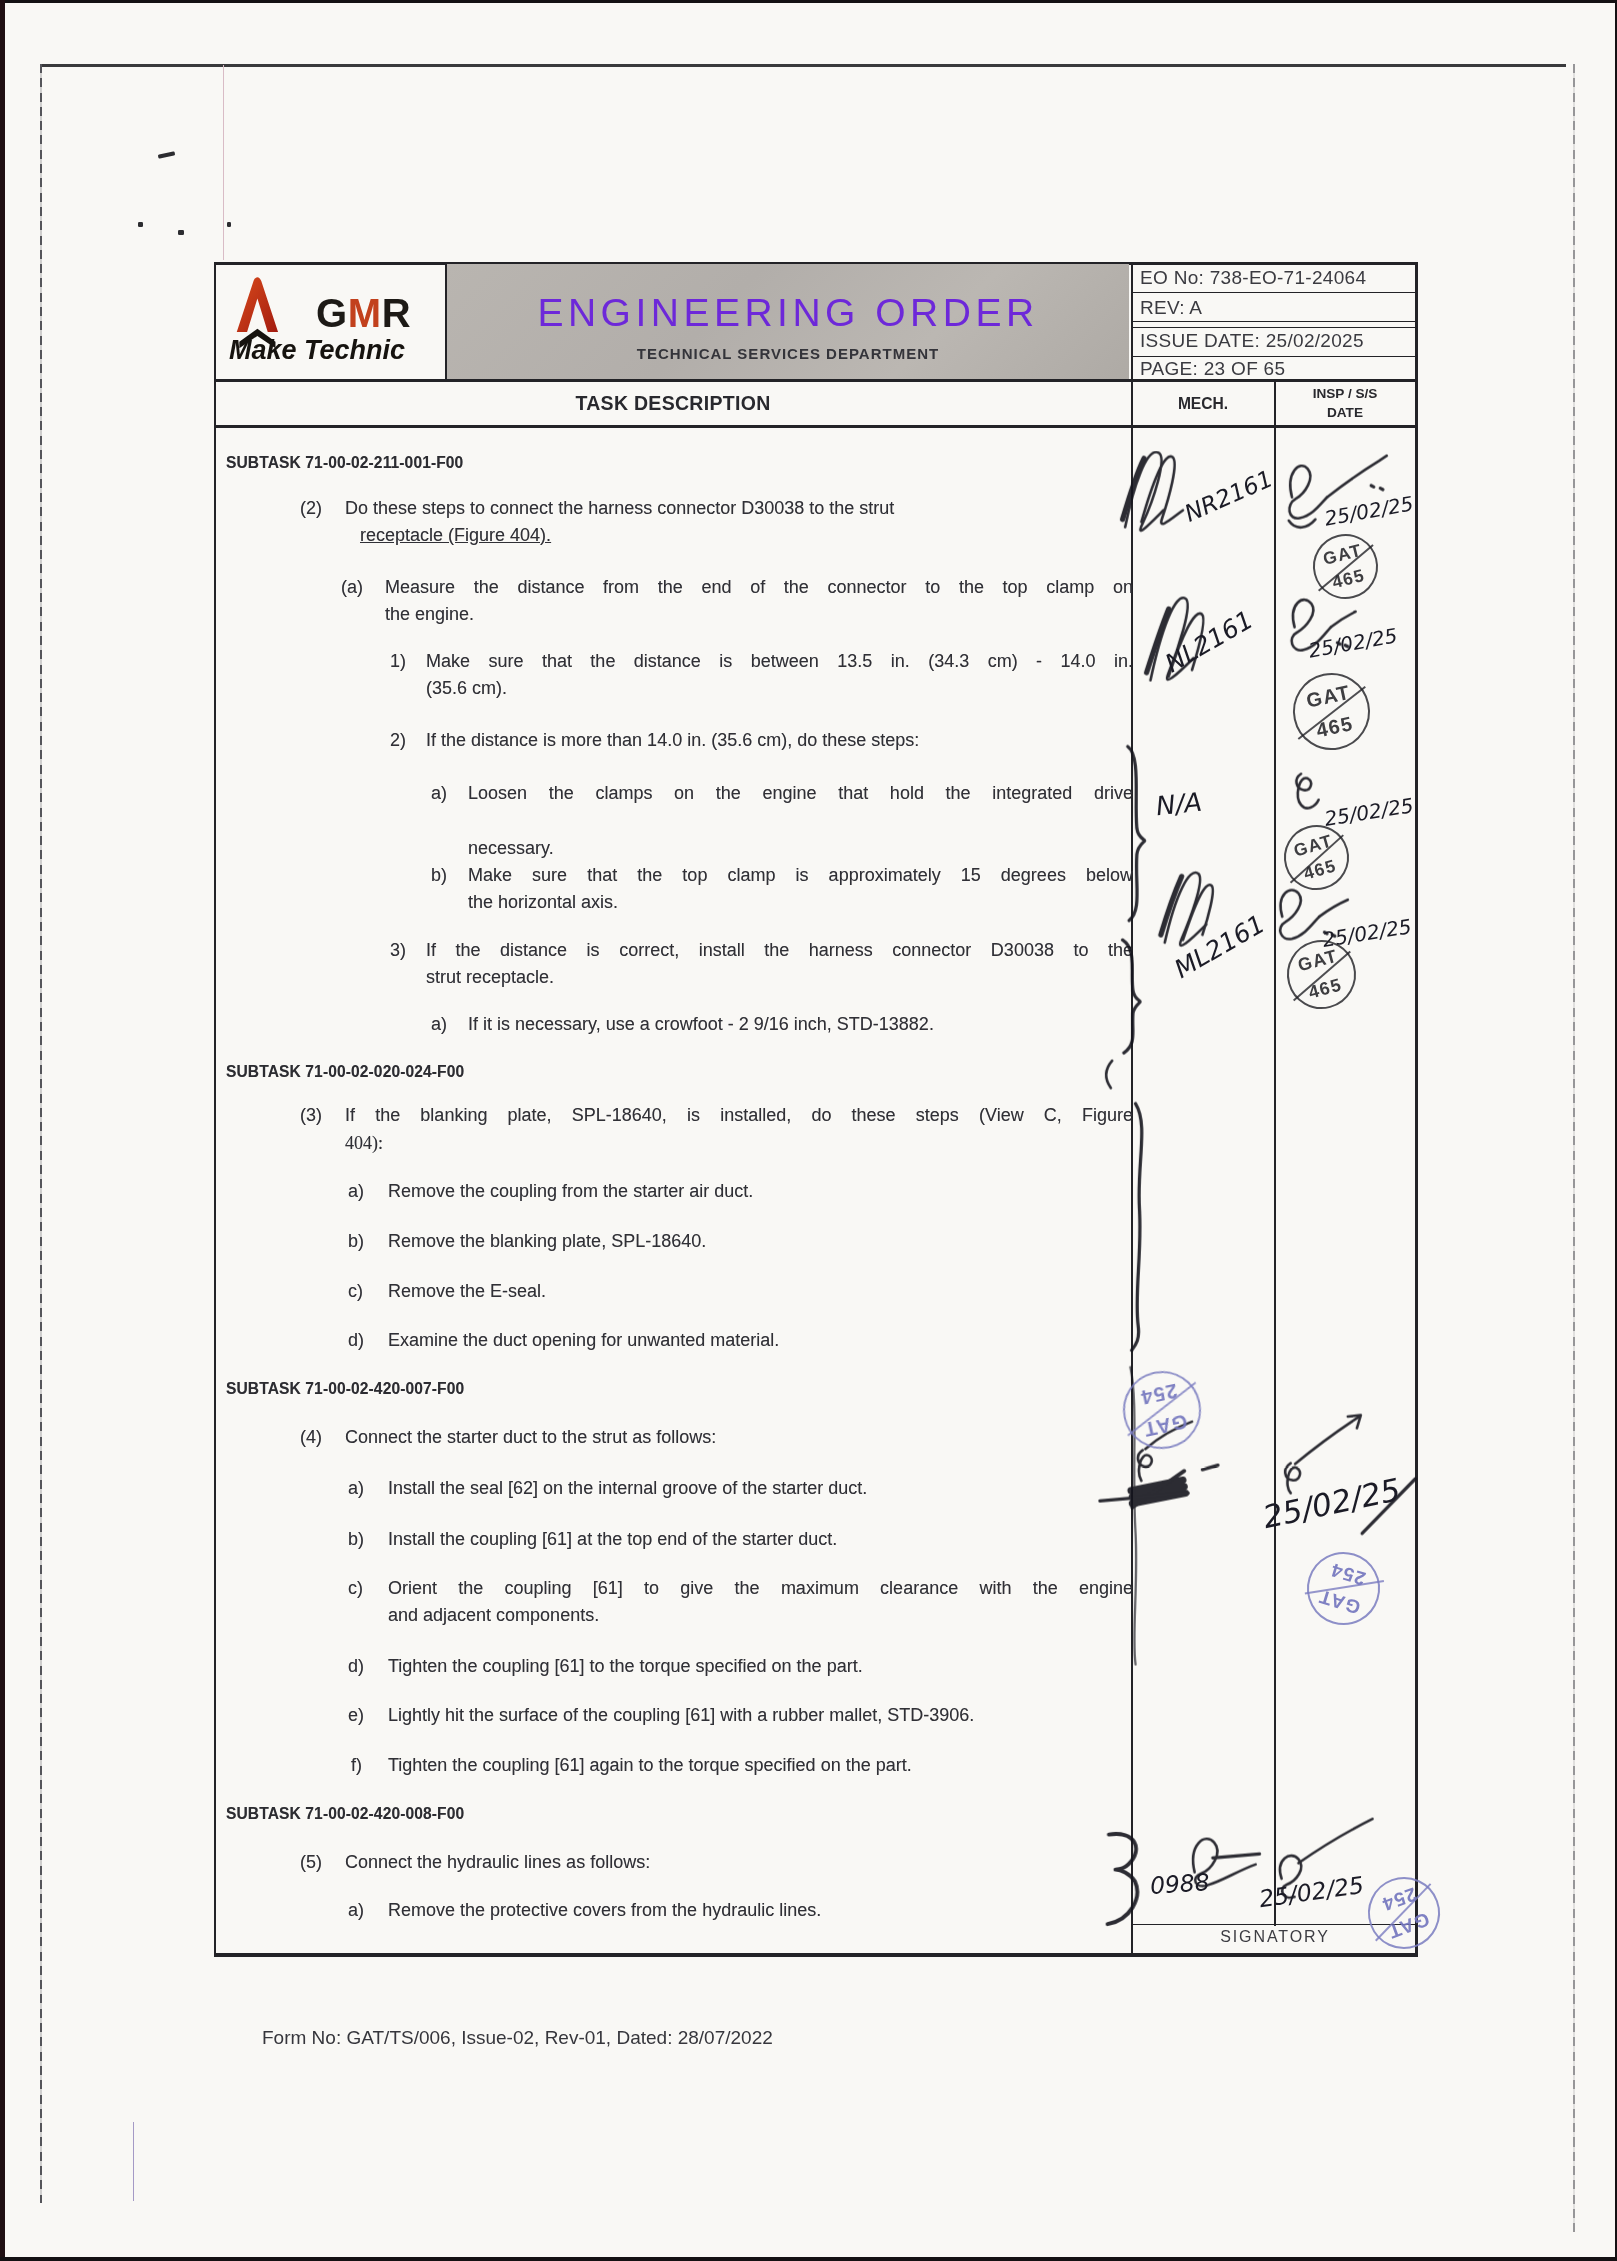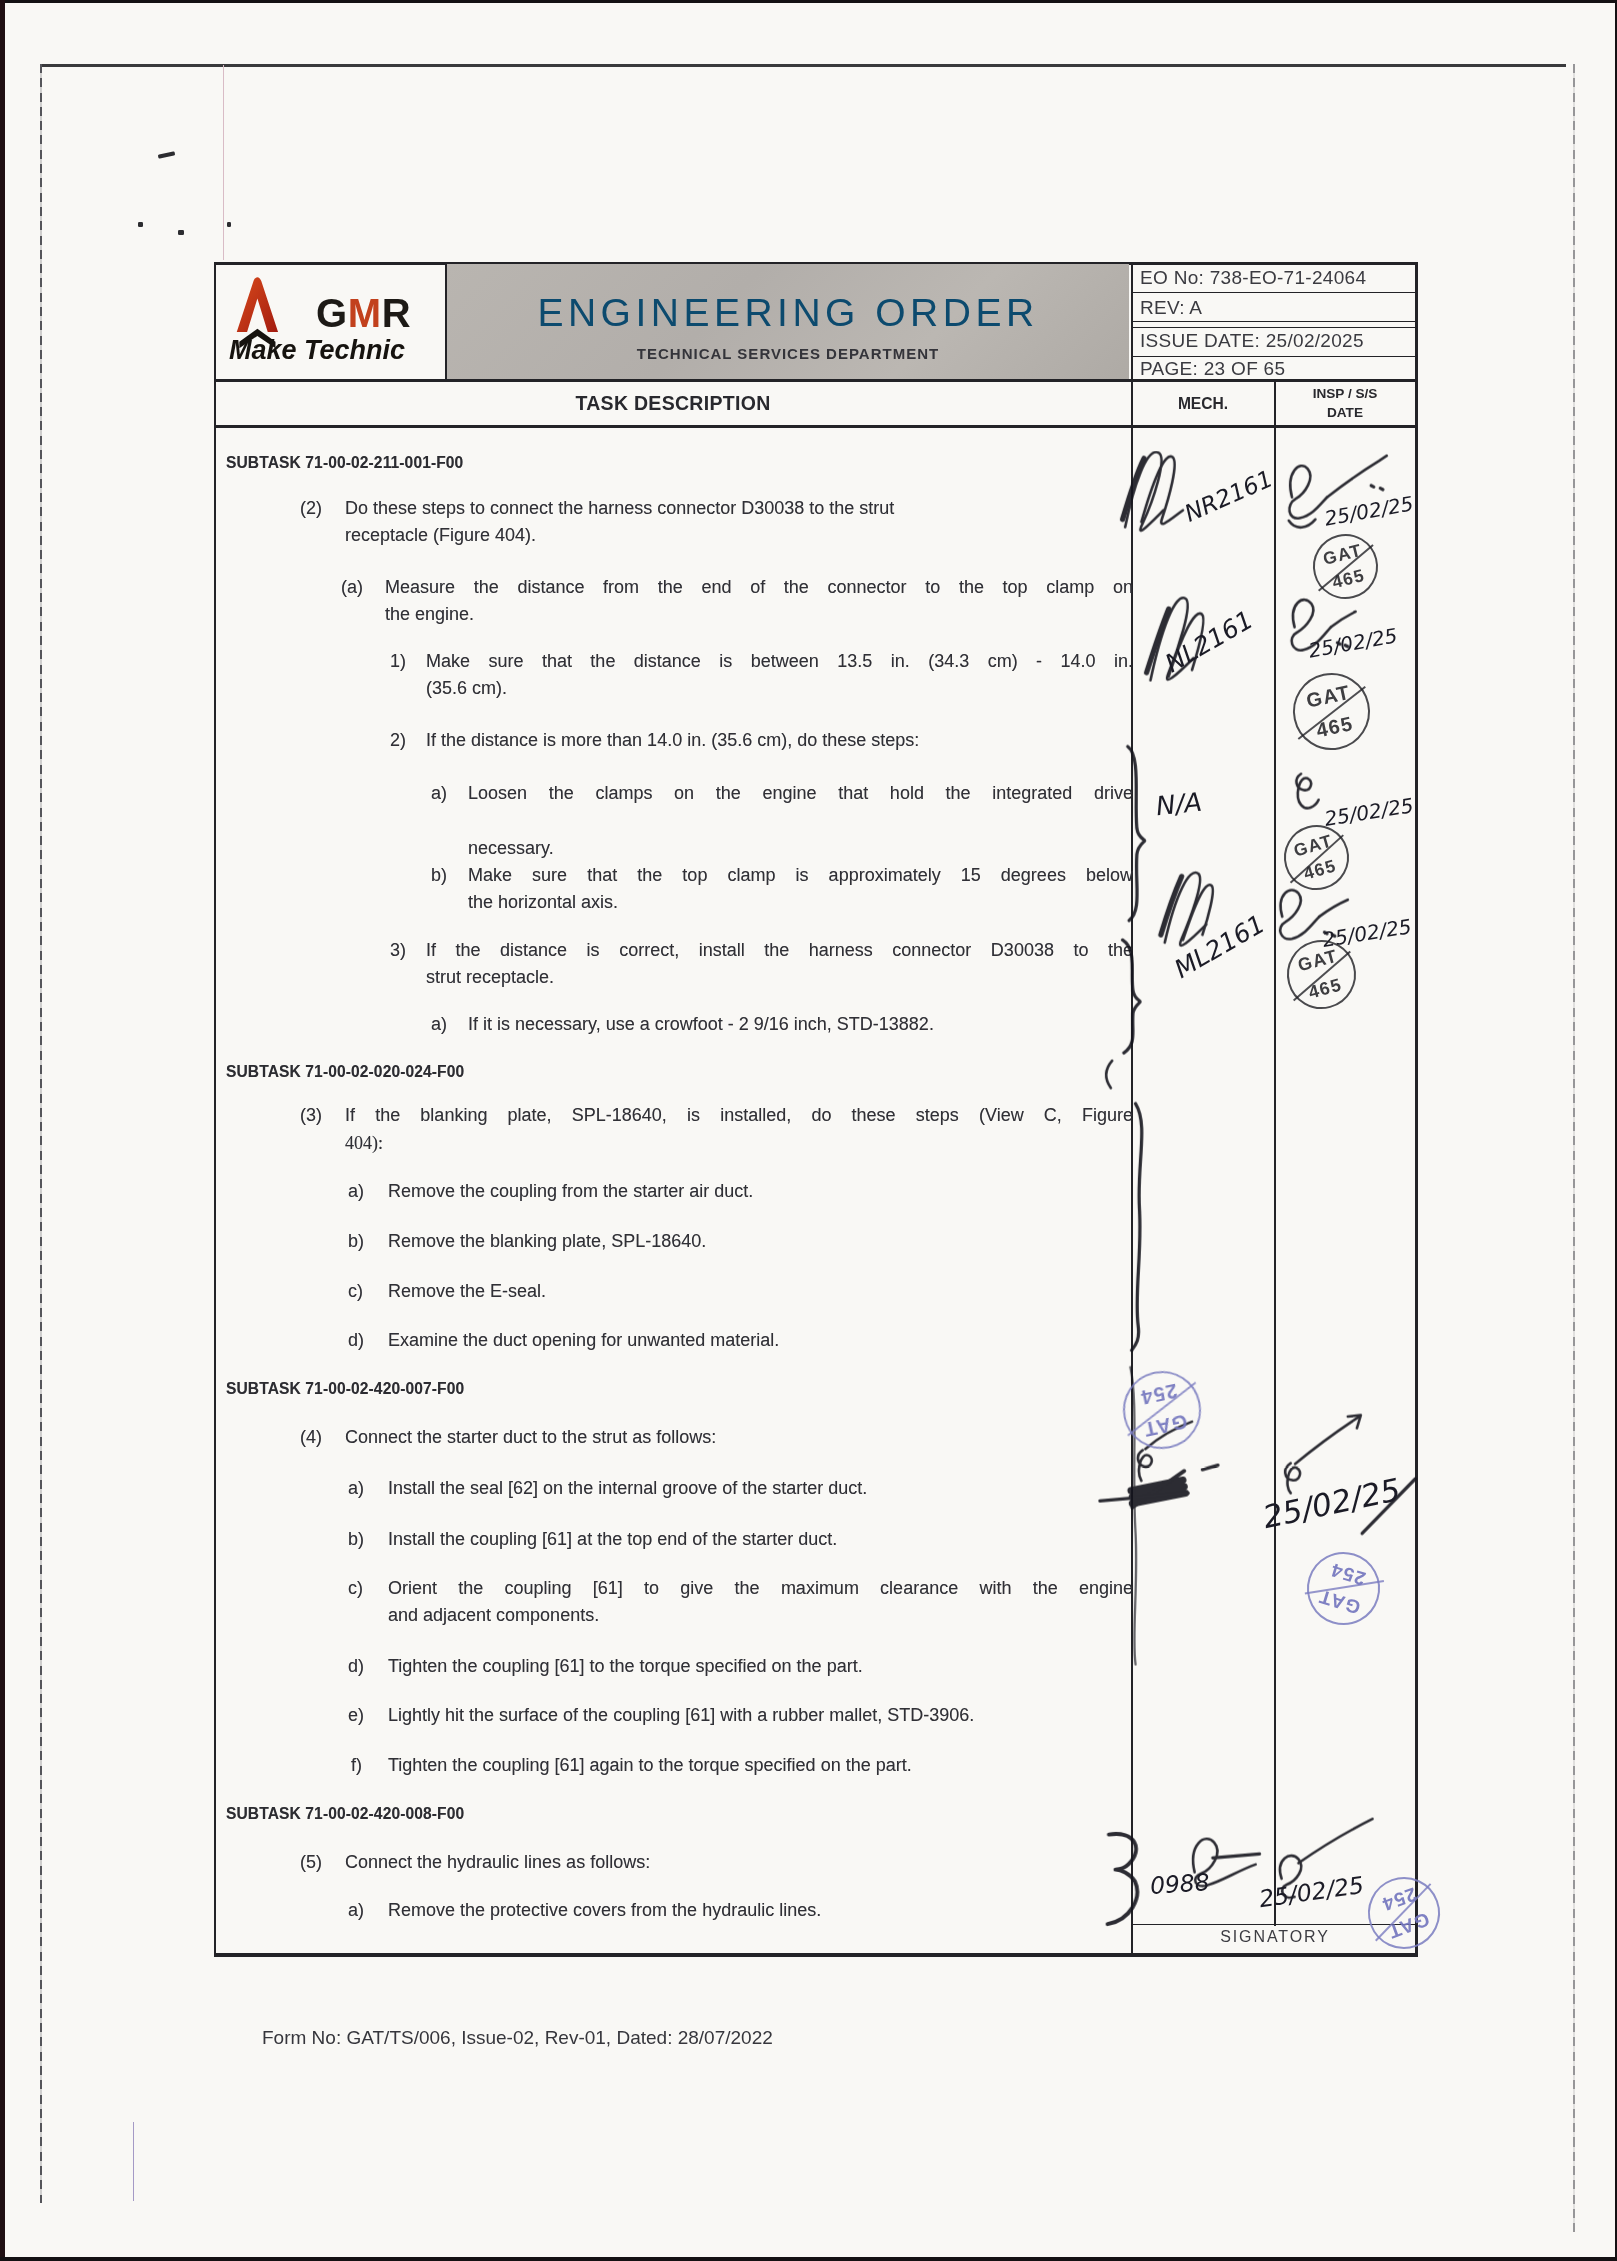--- a/index.html
+++ b/index.html
@@ -8,21 +8,21 @@
   
   .edge{position:absolute;background:#141113;}
   .artifact{position:absolute;}
   
   .pborder{position:absolute;background:#3a3a3c;}
   .pborder.dashv{background:repeating-linear-gradient(#55555a 0 9px, rgba(85,85,90,.25) 9px 14.3px);}
   
   .hl,.vl{position:absolute;background:#232327;}
   
   .grayband{position:absolute;background:linear-gradient(135deg,#b9b5b0 0%,#b2aeaa 40%,#bbb7b2 70%,#aeaaa5 100%);}
-  .title{position:absolute;font-size:39px;letter-spacing:4.5px;font-weight:500;color:#0c4a6e;white-space:nowrap;}
+  .title{position:absolute;font-size:39px;letter-spacing:4.5px;font-weight:500;color:#6d28d9;white-space:nowrap;}
   .subtitle{position:absolute;font-size:15px;font-weight:bold;letter-spacing:1px;color:#34343a;white-space:nowrap;}
   .inforow{position:absolute;font-size:19px;color:#3a3a40;white-space:nowrap;letter-spacing:0.3px;}
   .colhead{position:absolute;font-weight:bold;color:#29292e;white-space:nowrap;}
   
   .ln{position:absolute;font-size:18px;line-height:27px;color:#303036;text-shadow:0 0 0.6px rgba(48,48,54,.35);}
   .ln .tx{white-space:nowrap;}
   .ln.jst{white-space:normal;}
   .ln.jst .tx{white-space:normal;display:block;text-align:justify;text-align-last:justify;}
   .lb{position:absolute;white-space:nowrap;}
   .sub{font-weight:bold;font-size:15.6px;letter-spacing:0.1px;color:#2c2c31;}
@@ -109,21 +109,21 @@
   <div class="inforow" style="left:1140px;top:358px;">PAGE: 23 OF 65</div>
 
   <div class="colhead" style="left:673px;top:392px;transform:translateX(-50%);font-size:19.5px;letter-spacing:0.3px;">TASK DESCRIPTION</div>
   <div class="colhead" style="left:1203px;top:395px;transform:translateX(-50%);font-size:15.6px;">MECH.</div>
   <div class="colhead" style="left:1345px;top:386px;transform:translateX(-50%);font-size:13.6px;">INSP / S/S</div>
   <div class="colhead" style="left:1345px;top:405px;transform:translateX(-50%);font-size:13.6px;">DATE</div>
 
   <div class="ln sub" style="left:226px;top:449px;"><span class="tx">SUBTASK 71-00-02-211-001-F00</span></div>
 
   <div class="ln" style="left:345px;top:495px;"><span class="lb" style="left:-45px;">(2)</span><span class="tx">Do these steps to connect the harness connector D30038 to the strut</span></div>
-  <div class="ln" style="left:345px;top:522px;"><span class="tx">receptacle (Figure 404).</span></div>
+  <div class="ln" style="left:360px;top:522px;text-decoration:underline;"><span class="tx">receptacle (Figure 404).</span></div>
 
   <div class="ln jst" style="left:385px;top:574px;width:748px;">
       <span class="lb" style="left:-44px;">(a)</span>
       <span class="tx">Measure the distance from the end of the connector to the top clamp on</span>
     </div>
   <div class="ln" style="left:385px;top:601px;"><span class="tx">the engine.</span></div>
 
   <div class="ln jst" style="left:426px;top:648px;width:707px;">
       <span class="lb" style="left:-36px;">1)</span>
       <span class="tx">Make sure that the distance is between 13.5 in. (34.3 cm) - 14.0 in.</span>

